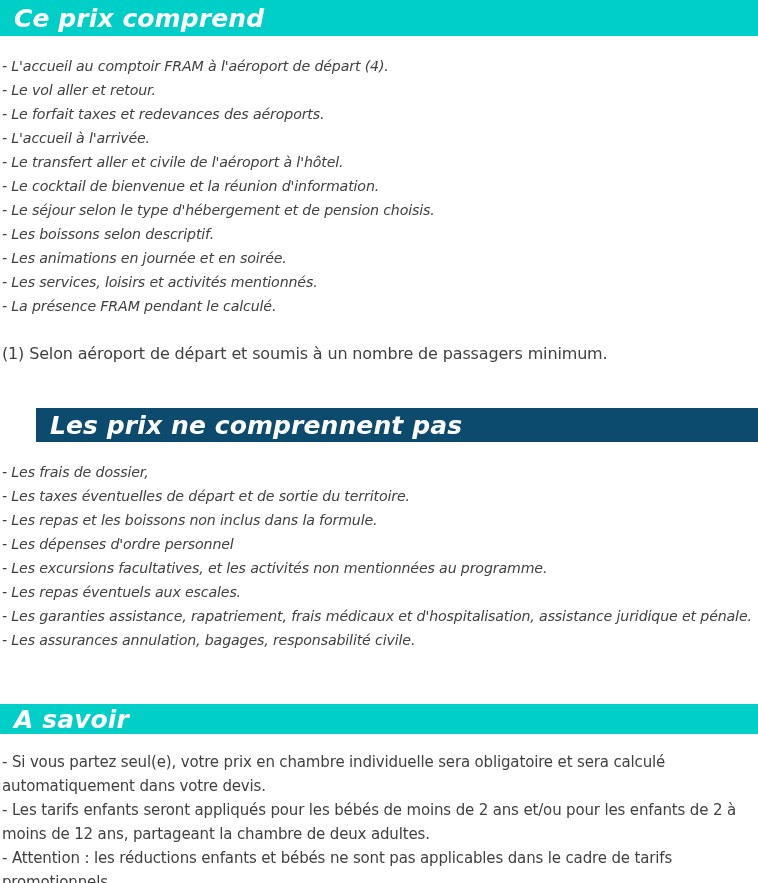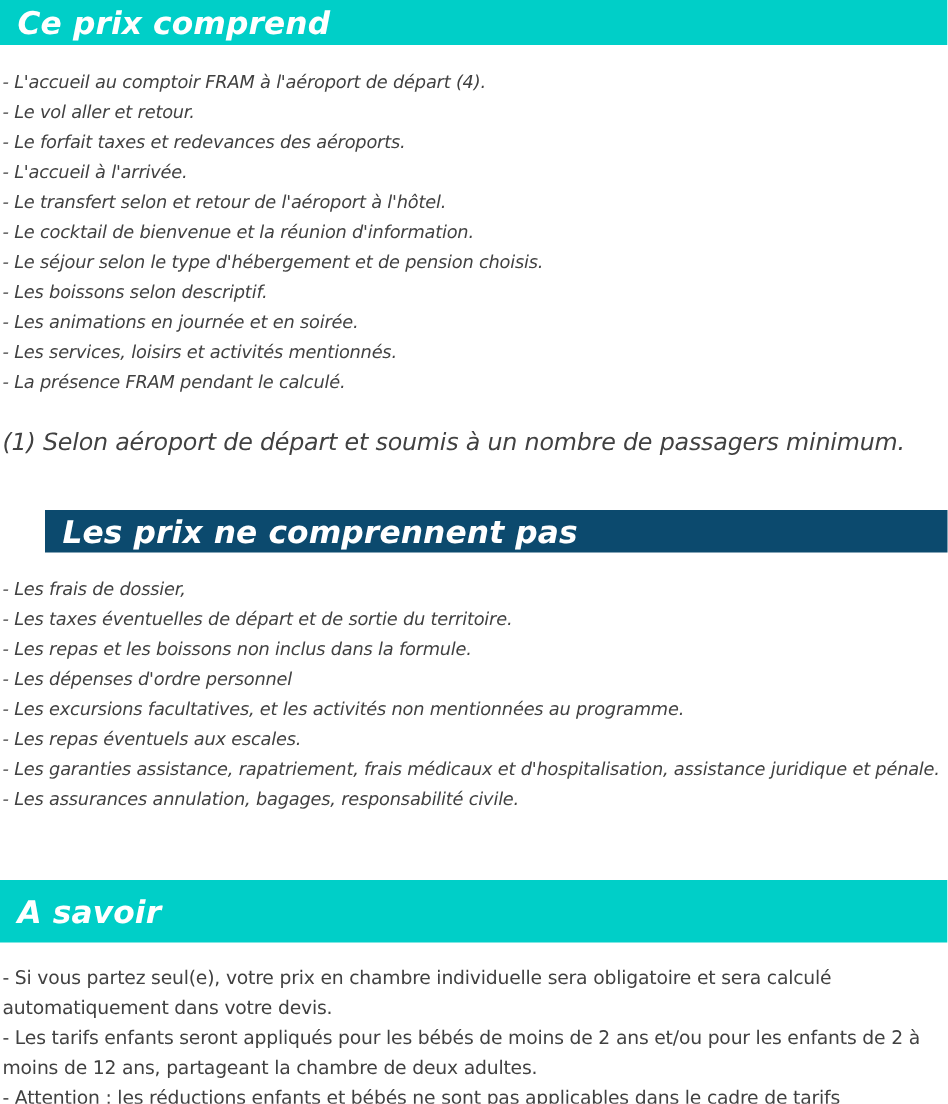--- a/index.html
+++ b/index.html
@@ -35,39 +35,38 @@
     color: #ffffff;
     font-size: 25px;
     line-height: 1;
     letter-spacing: 0.1px;
     padding-left: 14px;
   }
 
   
   .band-1 { height: 36px; }
   .band-2 { height: 34px; }
-  .band-3 { height: 50px; }
+  .band-3 { height: 30px; }
 
   
   .section-body {
     padding: 0 2px 0 2px;
   }
   .line {
     font-family: "DejaVu Sans", "Liberation Sans", sans-serif;
     font-style: italic;
     font-size: 14.2px;
     line-height: 24px;
     color: #414141;
     white-space: pre-wrap;
     letter-spacing: -0.15px;
   }
   .note {
     font-family: "DejaVu Sans", "Liberation Sans", sans-serif;
-    font-style: italic;
-    font-size: 19px;
+    font-size: 16px;
     line-height: 24px;
     color: #414141;
     letter-spacing: -0.15px;
   }
 
   
   .gap-after-band-1 { height: 18px; }
   .gap-before-note  { height: 24px; }
   .gap-after-sec-1  { height: 42px; }
   .gap-after-band-2 { height: 18px; }
@@ -91,21 +90,21 @@
   <div class="section-band band-1" style="background: rgb(0, 207, 200);">
     <span class="band-title">Ce prix comprend</span>
   </div>
   <div class="gap-after-band-1"></div>
 
   <div class="section-body">
     <div class="line">- L'accueil au comptoir FRAM à l'aéroport de départ (4).</div>
     <div class="line">- Le vol aller et retour.</div>
     <div class="line">- Le forfait taxes et redevances des aéroports.</div>
     <div class="line">- L'accueil à l'arrivée.</div>
-    <div class="line">- Le transfert selon et retour de l'aéroport à l'hôtel.</div>
+    <div class="line">- Le transfert aller et civile de l'aéroport à l'hôtel.</div>
     <div class="line">- Le cocktail de bienvenue et la réunion d'information.</div>
     <div class="line">- Le séjour selon le type d'hébergement et de pension choisis.</div>
     <div class="line">- Les boissons selon descriptif.</div>
     <div class="line">- Les animations en journée et en soirée.</div>
     <div class="line">- Les services, loisirs et activités mentionnés.</div>
     <div class="line">- La présence FRAM pendant le calculé.</div>
 
     <div class="gap-before-note"></div>
     <div class="note">(1) Selon aéroport de départ et soumis à un nombre de passagers minimum.</div>
   </div>

